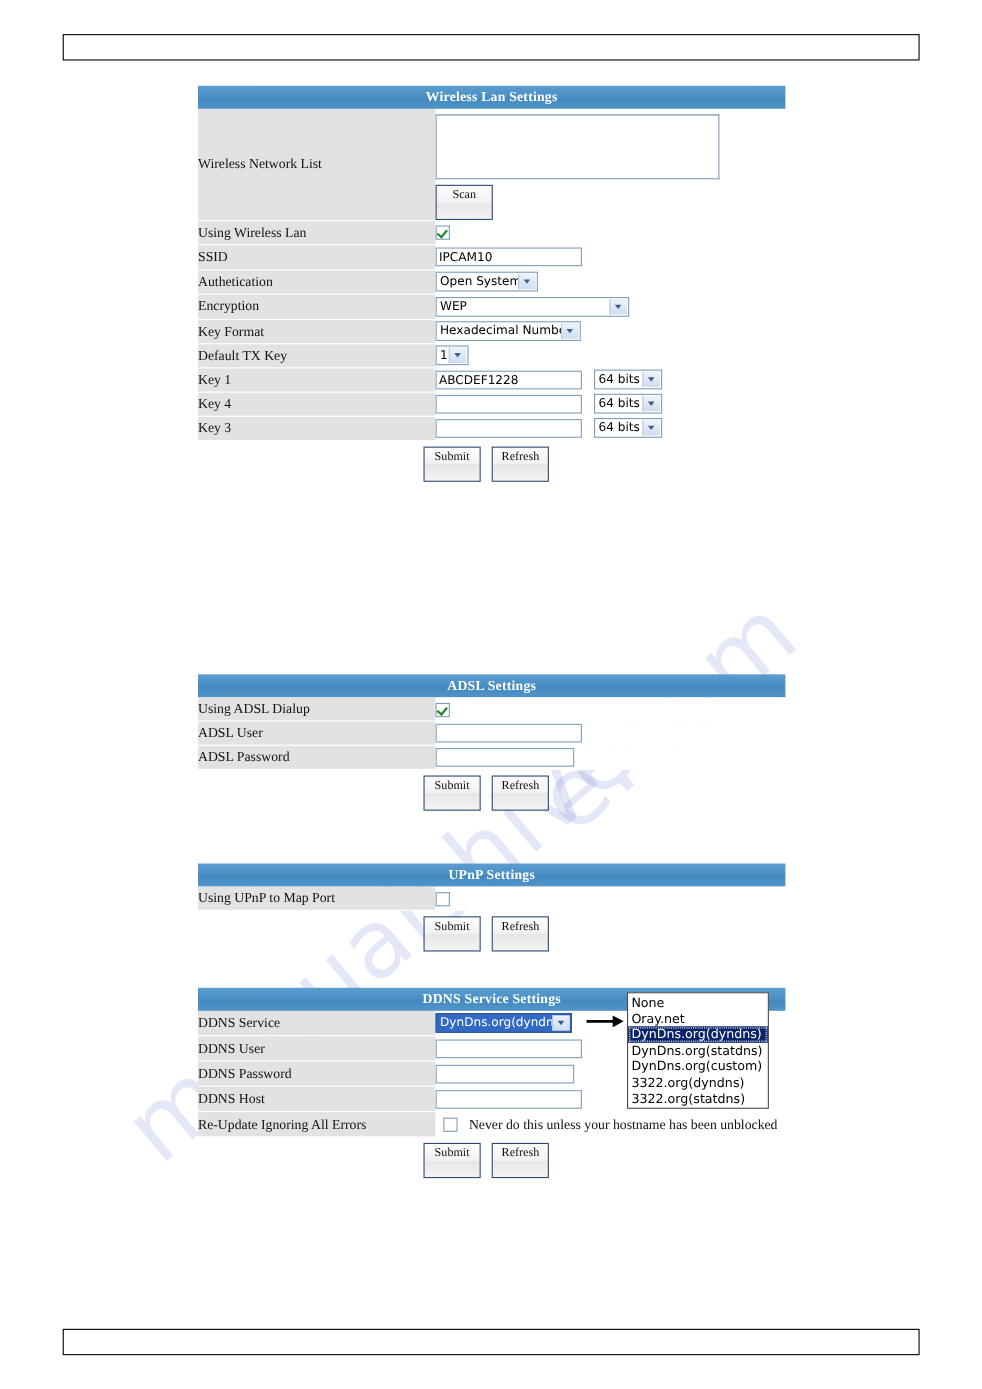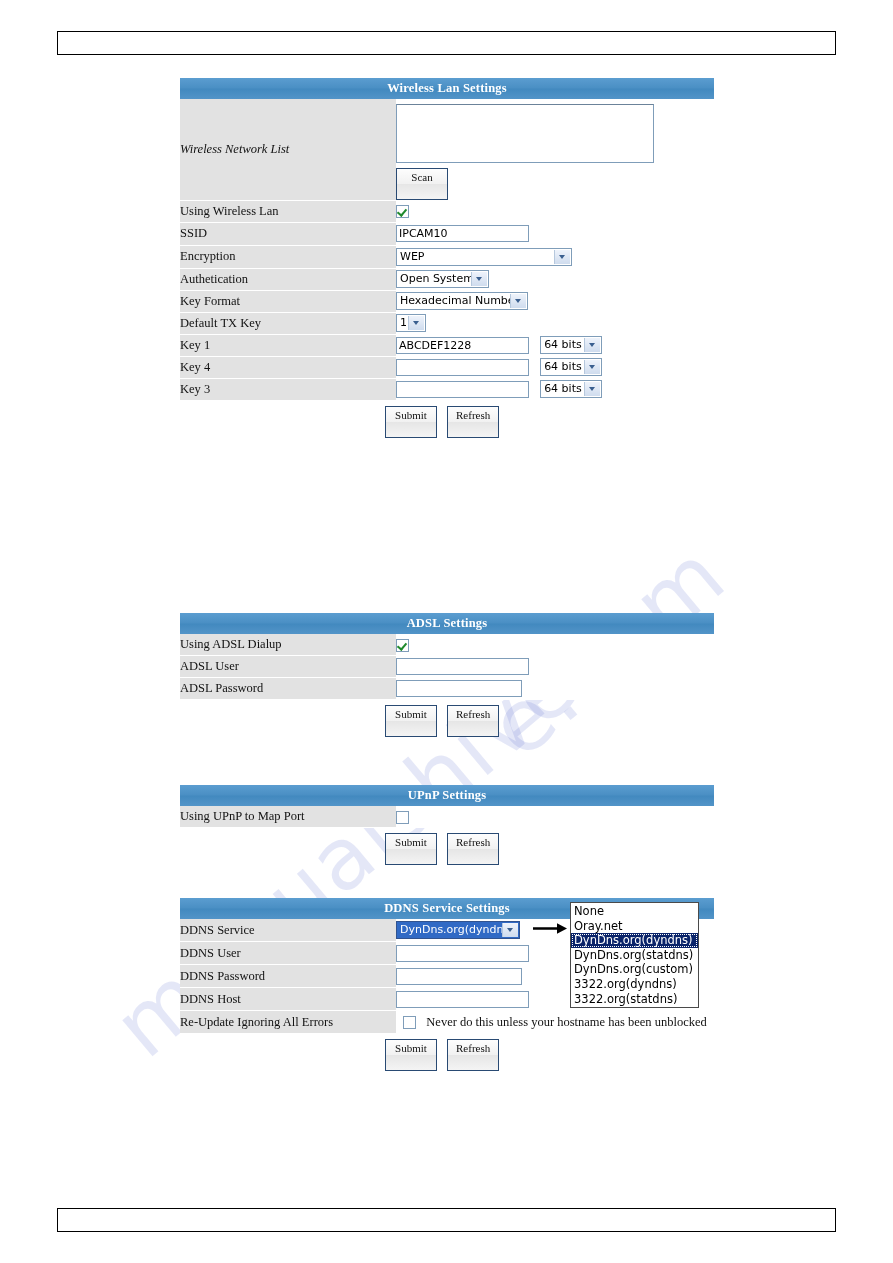--- a/index.html
+++ b/index.html
@@ -254,50 +254,50 @@
 </div>
 
 <div class="page-rule top"></div>
 <div class="page-rule bottom"></div>
 
 <div class="panel" style="top:78px;">
   <div class="panel-title">Wireless Lan Settings</div>
   <table class="settings">
     <tbody>
         <tr>
-      <td class="lbl" style="height:76px;vertical-align:middle;font-style:italic;">Wireless Network List</td>
+      <td class="lbl" style="height:76px;vertical-align:middle;">Wireless Network List</td>
       <td class="val" style="height:76px;vertical-align:top;padding-top:5px;">
         <div class="txtarea"></div>
         <div style="margin-top:5px;">
           <span class="btn">Scan</span>
         </div>
       </td>
     </tr>
     <tr>
       <td class="lbl">Using Wireless Lan</td>
       <td class="val">
         <span class="chk checked"></span>
       </td>
     </tr>
     <tr>
       <td class="lbl">SSID</td>
       <td class="val" style="height:23px;">
         <span class="txtbox" style="width:133px;">IPCAM10</span>
       </td>
     </tr>
     <tr>
+      <td class="lbl">Authetication</td>
+      <td class="val" style="height:22px;">
+        <span class="sel" style="width:93px;"><span>Open System</span><span class="arrow"></span></span>
+      </td>
+    </tr>
+    <tr>
       <td class="lbl">Encryption</td>
       <td class="val" style="height:23px;">
         <span class="sel" style="width:176px;"><span>WEP</span><span class="arrow"></span></span>
-      </td>
-    </tr>
-    <tr>
-      <td class="lbl">Authetication</td>
-      <td class="val" style="height:22px;">
-        <span class="sel" style="width:93px;"><span>Open System</span><span class="arrow"></span></span>
       </td>
     </tr>
     <tr>
       <td class="lbl">Key Format</td>
       <td class="val" style="height:22px;">
         <span class="sel" style="width:132px;"><span>Hexadecimal Number</span><span class="arrow"></span></span>
       </td>
     </tr>
     <tr>
       <td class="lbl">Default TX Key</td>

